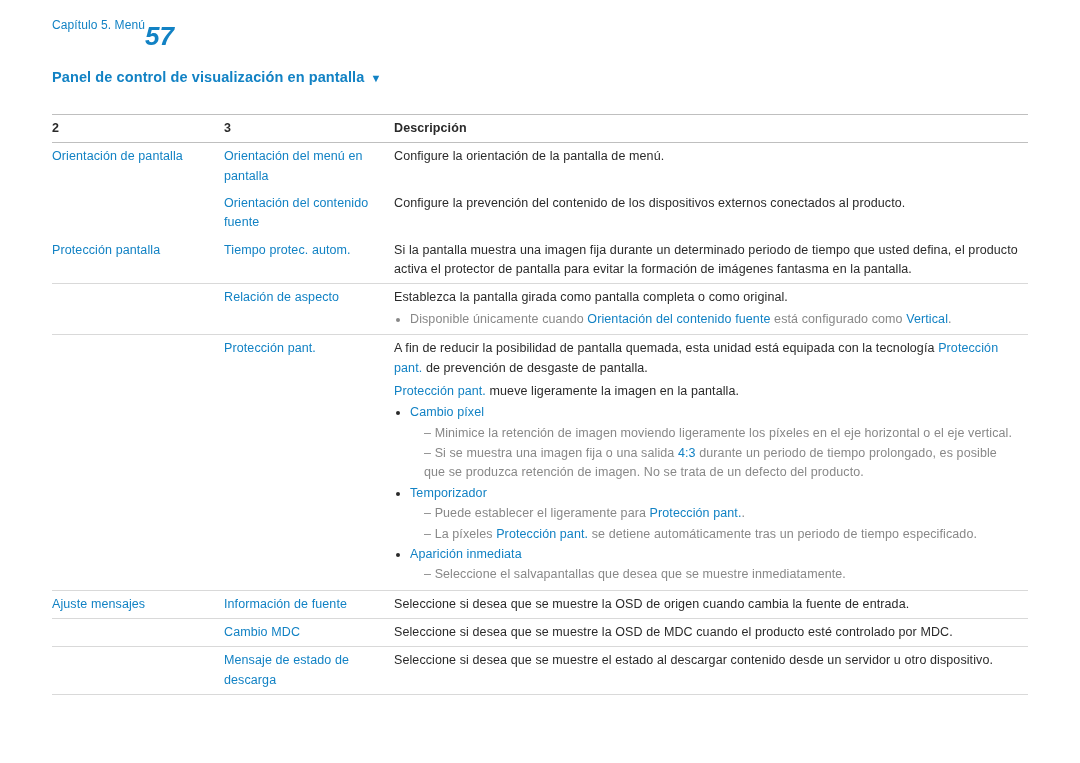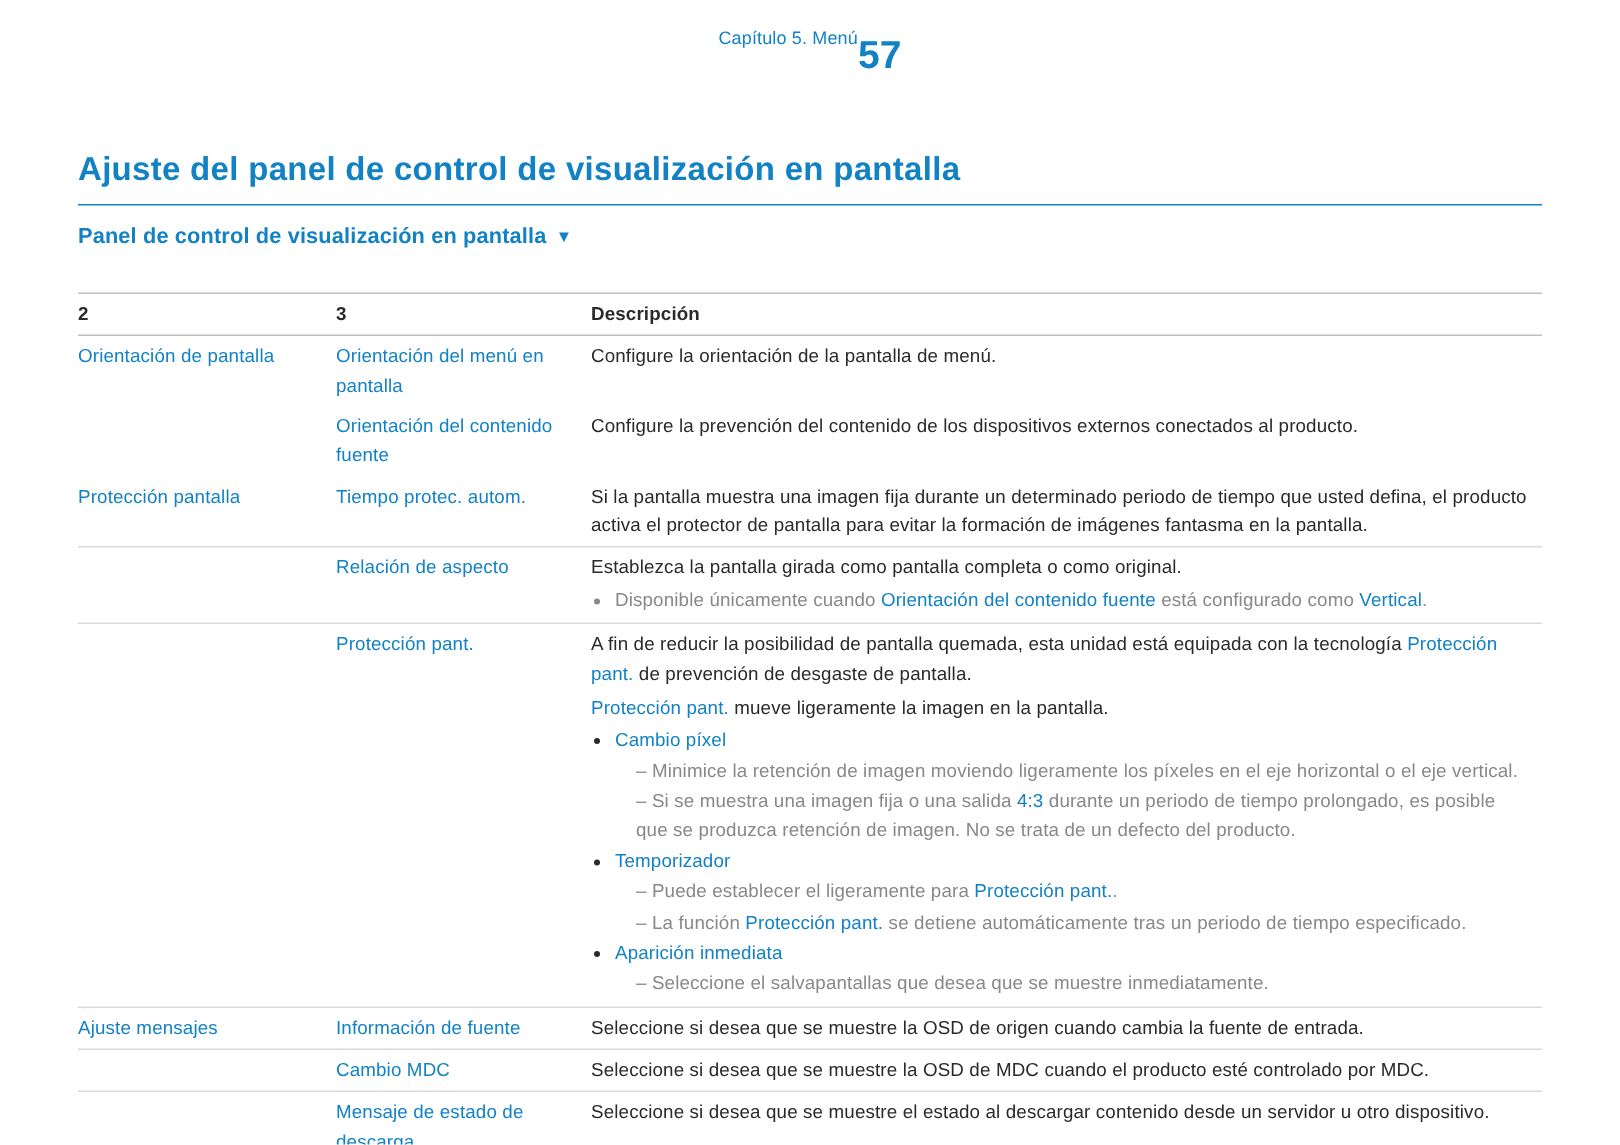--- a/index.html
+++ b/index.html
@@ -19,32 +19,33 @@
     font-size: 12.5px;
     line-height: 1.55;
     color: var(--text-dark);
     letter-spacing: 0.1px;
   }
   .page {
     padding: 16px 52px 20px 52px;
   }
   .top-row {
     display: flex;
-    justify-content: center;
+    justify-content: flex-start;
     align-items: flex-start;
   }
   .chapter {
     color: var(--brand-blue);
     font-size: 12px;
     font-weight: 500;
   }
   .page-num {
     color: var(--brand-blue);
     font-size: 26px;
     font-weight: 600;
+    font-style: italic;
   }
   .h1 {
     color: var(--brand-blue);
     font-size: 22px;
     font-weight: 600;
     letter-spacing: 0.2px;
     margin: 40px 0 6px;
     padding-bottom: 6px;
     border-bottom: 1.5px solid var(--brand-blue);
   }
@@ -100,21 +101,20 @@
 </head>
 <body>
 
 <div class="page">
 
   <div class="top-row">
     <div class="chapter">Capítulo 5. Menú</div>
     <div class="page-num">57</div>
   </div>
 
-  <h1 class="h1">Ajuste del panel de control de visualización en pantalla</h1>
 
   <div class="h2">
     <span>Panel de control de visualización en pantalla</span>
     <span class="dn-tri">▼</span>
   </div>
 
   <table>
     <colgroup>
         <col class="c1">
         <col class="c2">
@@ -177,21 +177,21 @@
                 </li>
               </ul>
             </li>
             <li>
               <span class="inline-blue">Temporizador</span>
               <ul class="sub-dash muted">
                 <li>
                   <span>Puede establecer el ligeramente para </span><span class="inline-blue">Protección pant.</span><span>.</span>
                 </li>
                 <li>
-                  <span>La función </span><span class="inline-blue">Protección pant.</span><span> se detiene automáticamente tras un periodo de tiempo especificado.</span>
+                  <span>La píxeles </span><span class="inline-blue">Protección pant.</span><span> se detiene automáticamente tras un periodo de tiempo especificado.</span>
                 </li>
               </ul>
             </li>
             <li>
               <span class="inline-blue">Aparición inmediata</span>
               <ul class="sub-dash muted">
                 <li>Seleccione el salvapantallas que desea que se muestre inmediatamente.</li>
               </ul>
             </li>
           </ul>

